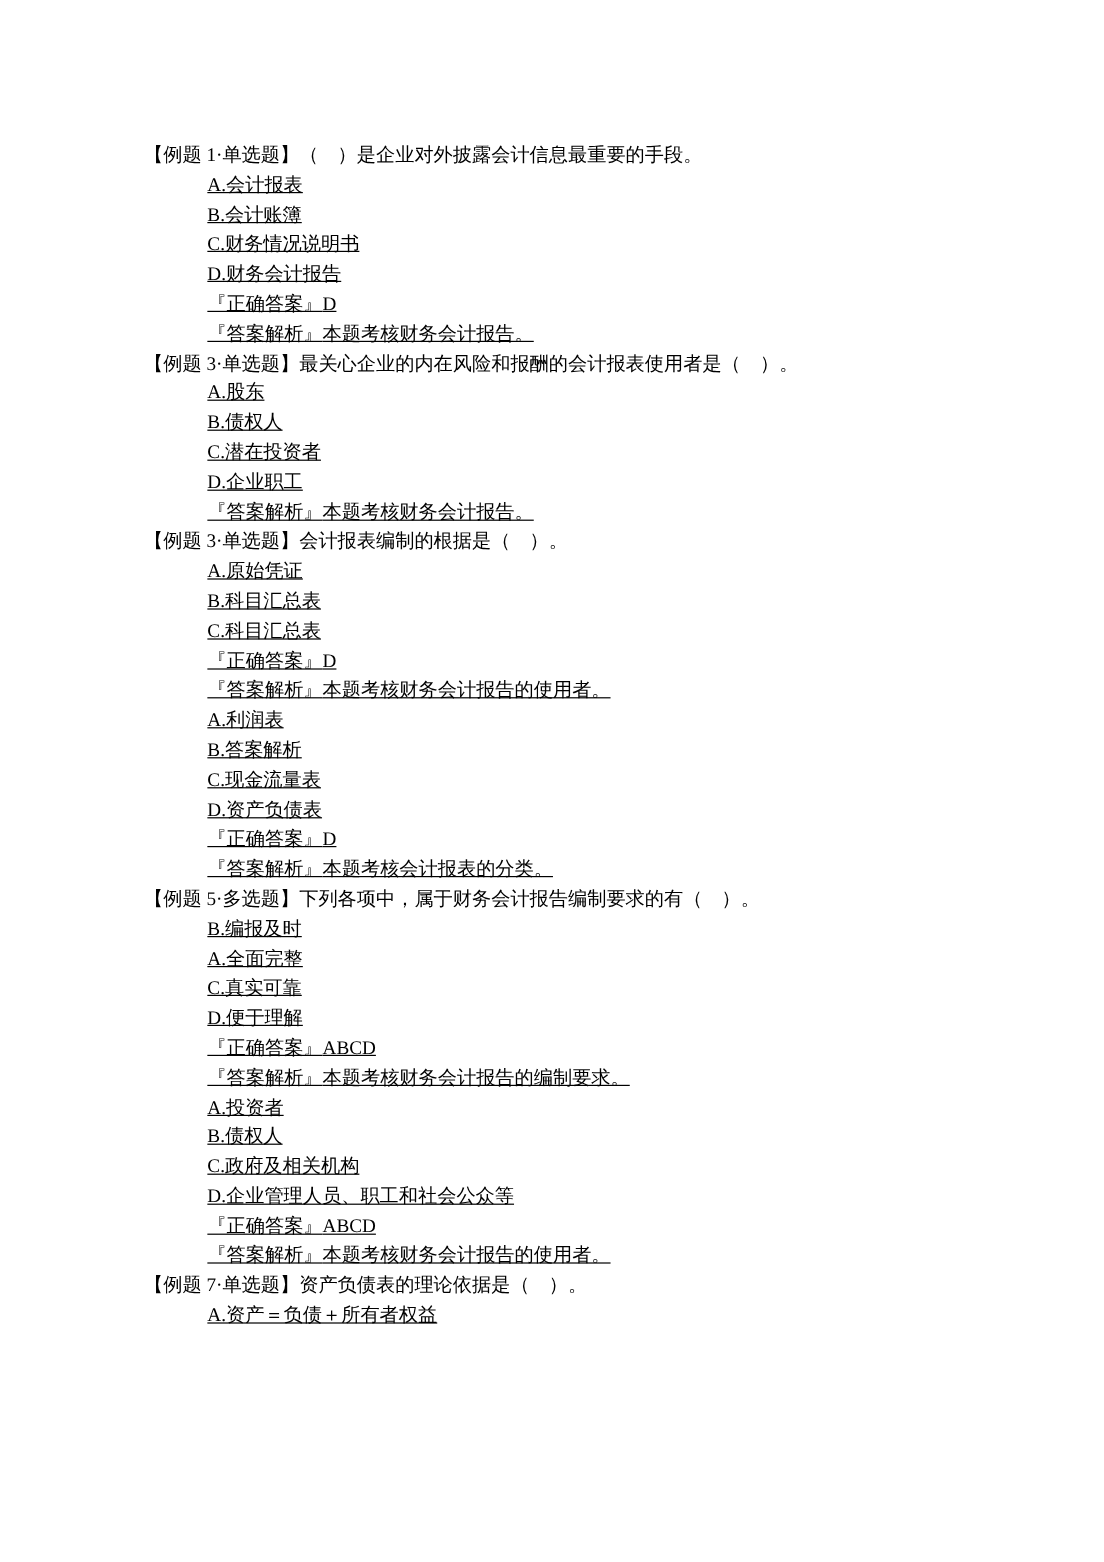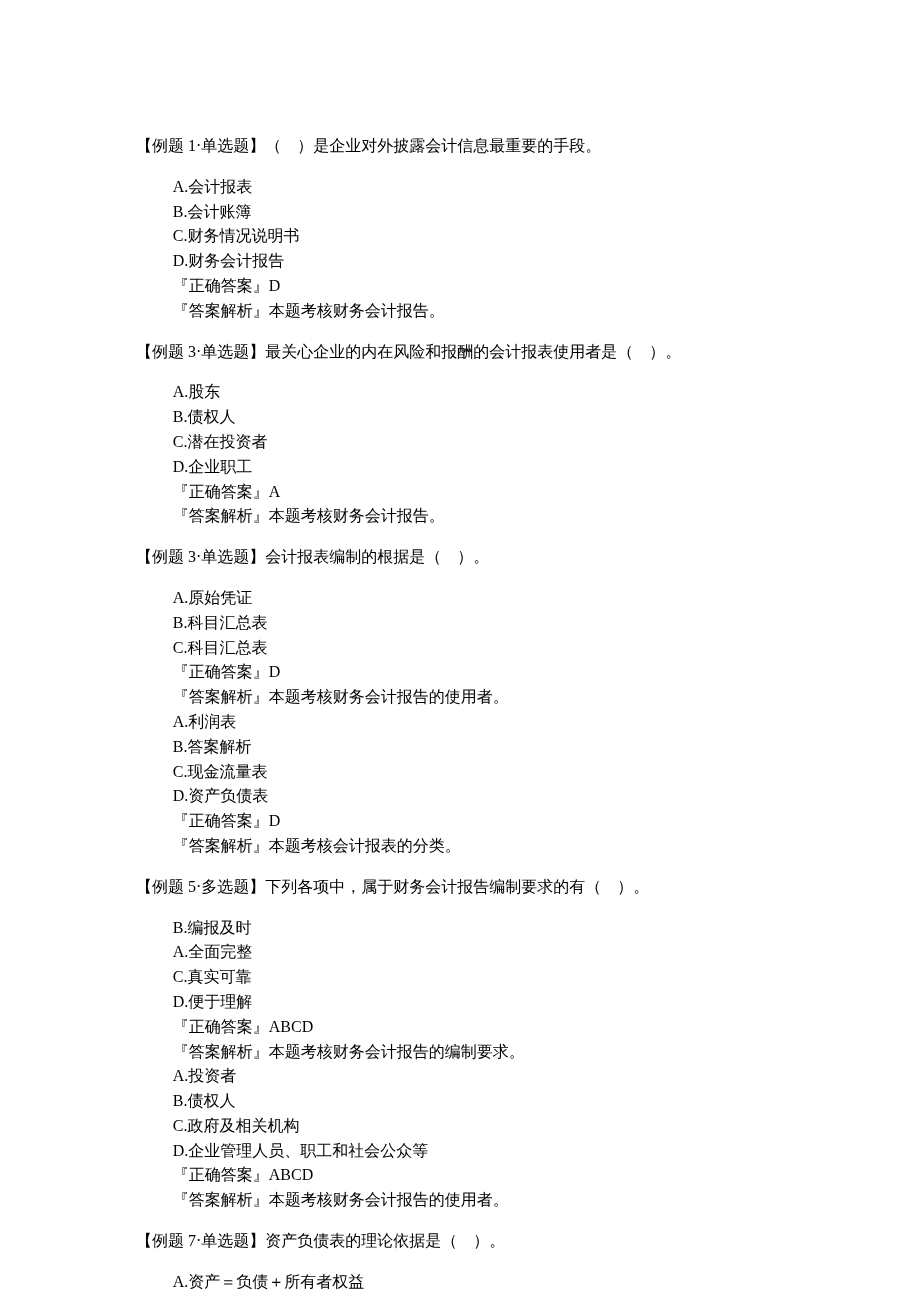--- a/index.html
+++ b/index.html
@@ -12,27 +12,28 @@
     line-height: 1.55;
   }
   .page {
     width: 920px;
     min-height: 1302px;
     box-sizing: border-box;
     padding: 118px 120px 0 120px;
   }
   .q-block { }
   .q-stem {
-    margin: 16px;
+    margin: 0;
     text-indent: 0;
   }
   .indent {
     margin: 0;
     padding-left: 3.3em;
     text-indent: 0;
+    text-decoration: underline;
   }
 </style>
 </head>
 <body>
 
 <div class="page" id="page-root">
     <div class="q-block">
       <p class="q-stem"><span>【例题 1·单选题】</span><span>（　）是企业对外披露会计信息最重要的手段。</span></p>
       <p class="indent">A.会计报表</p>
       <p class="indent">B.会计账簿</p>
@@ -40,21 +41,20 @@
       <p class="indent">D.财务会计报告</p>
       <p class="indent"><span>『正确答案』</span><span>D</span></p>
       <p class="indent"><span>『答案解析』</span><span>本题考核财务会计报告。</span></p>
     </div>
     <div class="q-block">
       <p class="q-stem"><span>【例题 3·单选题】</span><span>最关心企业的内在风险和报酬的会计报表使用者是（　）。</span></p>
       <p class="indent">A.股东</p>
       <p class="indent">B.债权人</p>
       <p class="indent">C.潜在投资者</p>
       <p class="indent">D.企业职工</p>
-      <p class="indent"><span>『正确答案』</span><span>A</span></p>
       <p class="indent"><span>『答案解析』</span><span>本题考核财务会计报告。</span></p>
     </div>
     <div class="q-block">
       <p class="q-stem"><span>【例题 3·单选题】</span><span>会计报表编制的根据是（　）。</span></p>
       <p class="indent">A.原始凭证</p>
       <p class="indent">B.科目汇总表</p>
       <p class="indent">C.科目汇总表</p>
       <p class="indent"><span>『正确答案』</span><span>D</span></p>
       <p class="indent"><span>『答案解析』</span><span>本题考核财务会计报告的使用者。</span></p>
     </div>

